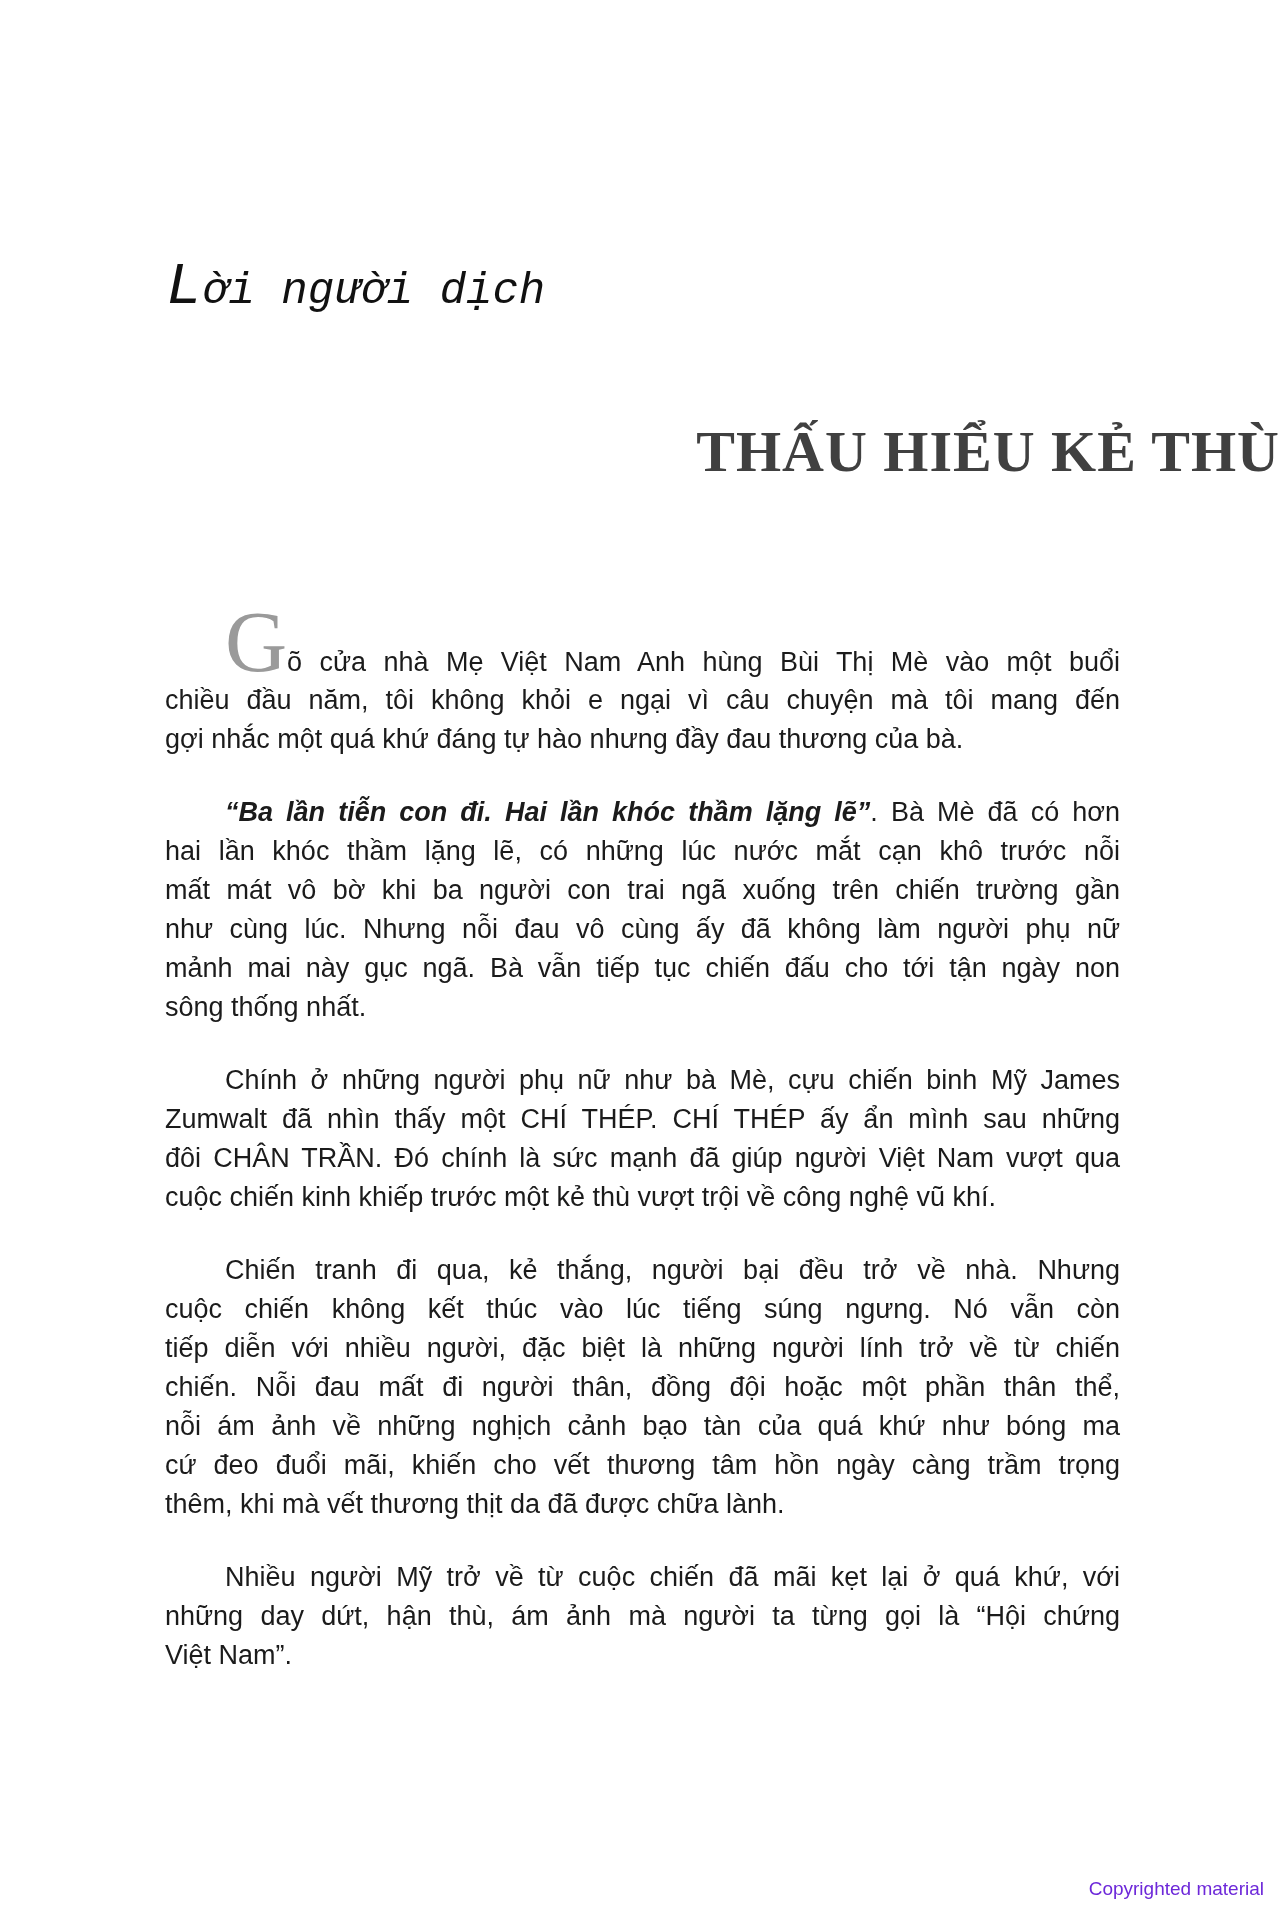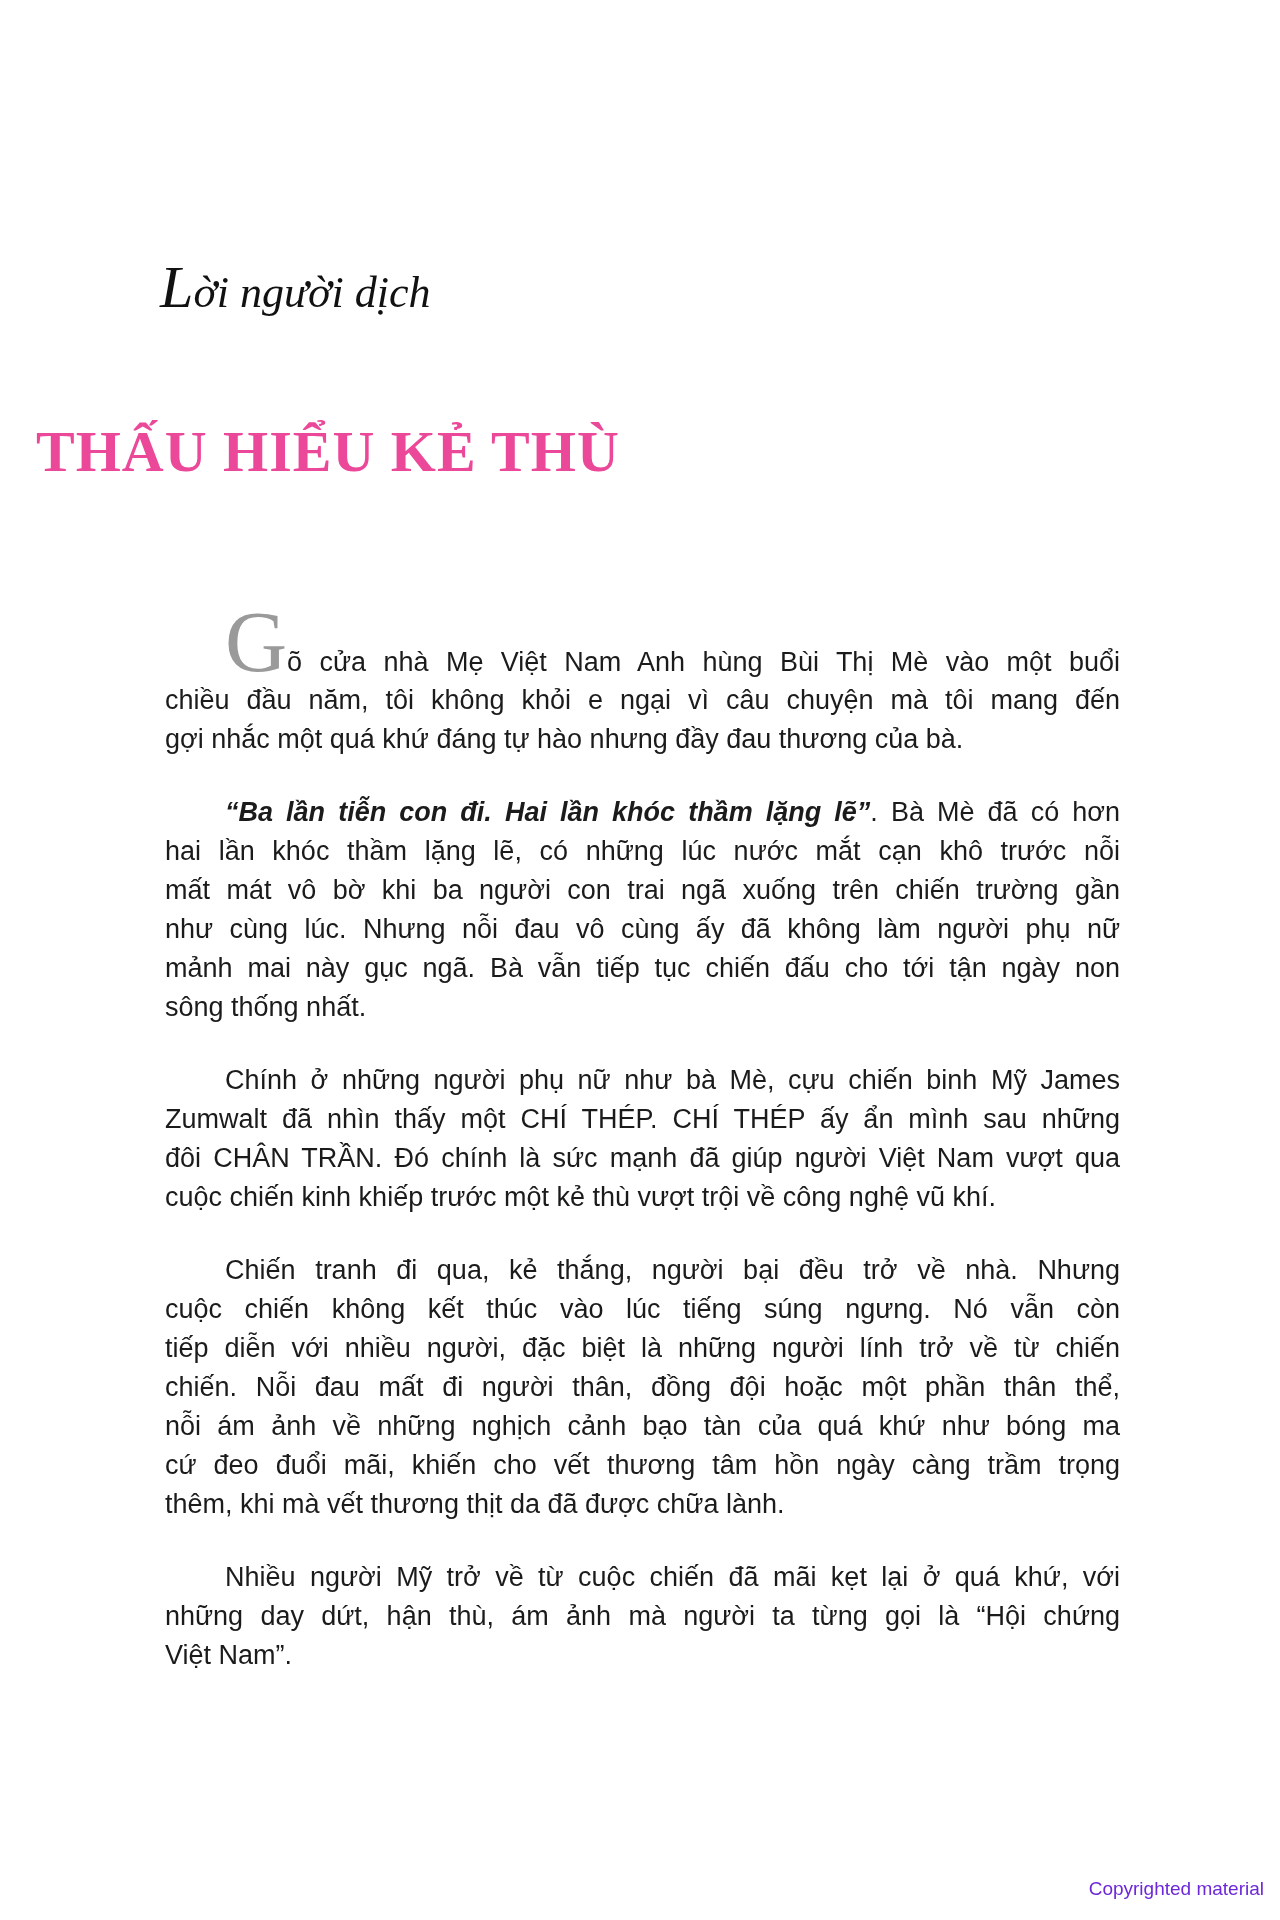--- a/index.html
+++ b/index.html
@@ -6,43 +6,43 @@
   .page {
     position: relative;
     width: 1280px;
     height: 1920px;
     background: #ffffff;
     overflow: hidden;
     color: #1b1b1b;
   }
   .section-label {
     position: absolute;
-    left: 160px;
+    left: 166px;
     top: 254px;
-    font-family: Liberation Serif, serif;
+    font-family: Liberation Mono, monospace;
     font-style: italic;
     font-size: 44px;
     line-height: 1.1;
     color: #111111;
     text-align: center;
   }
   .section-label::first-letter {
     font-size: 60px;
   }
   .chapter-title {
     position: absolute;
     left: 0;
     right: 0;
     top: 420px;
-    text-align: left;
+    text-align: right;
     font-family: "Liberation Serif", serif;
     font-weight: bold;
     font-size: 58px;
     letter-spacing: 1px;
-    color: #ec4899;
+    color: #404040;
     line-height: 1.1;
     padding-left: 36px;
   }
   .body-block {
     position: absolute;
     left: 165px;
     top: 642px;
     width: 955px;
     font-family: "Liberation Sans", sans-serif;
     font-size: 27px;

